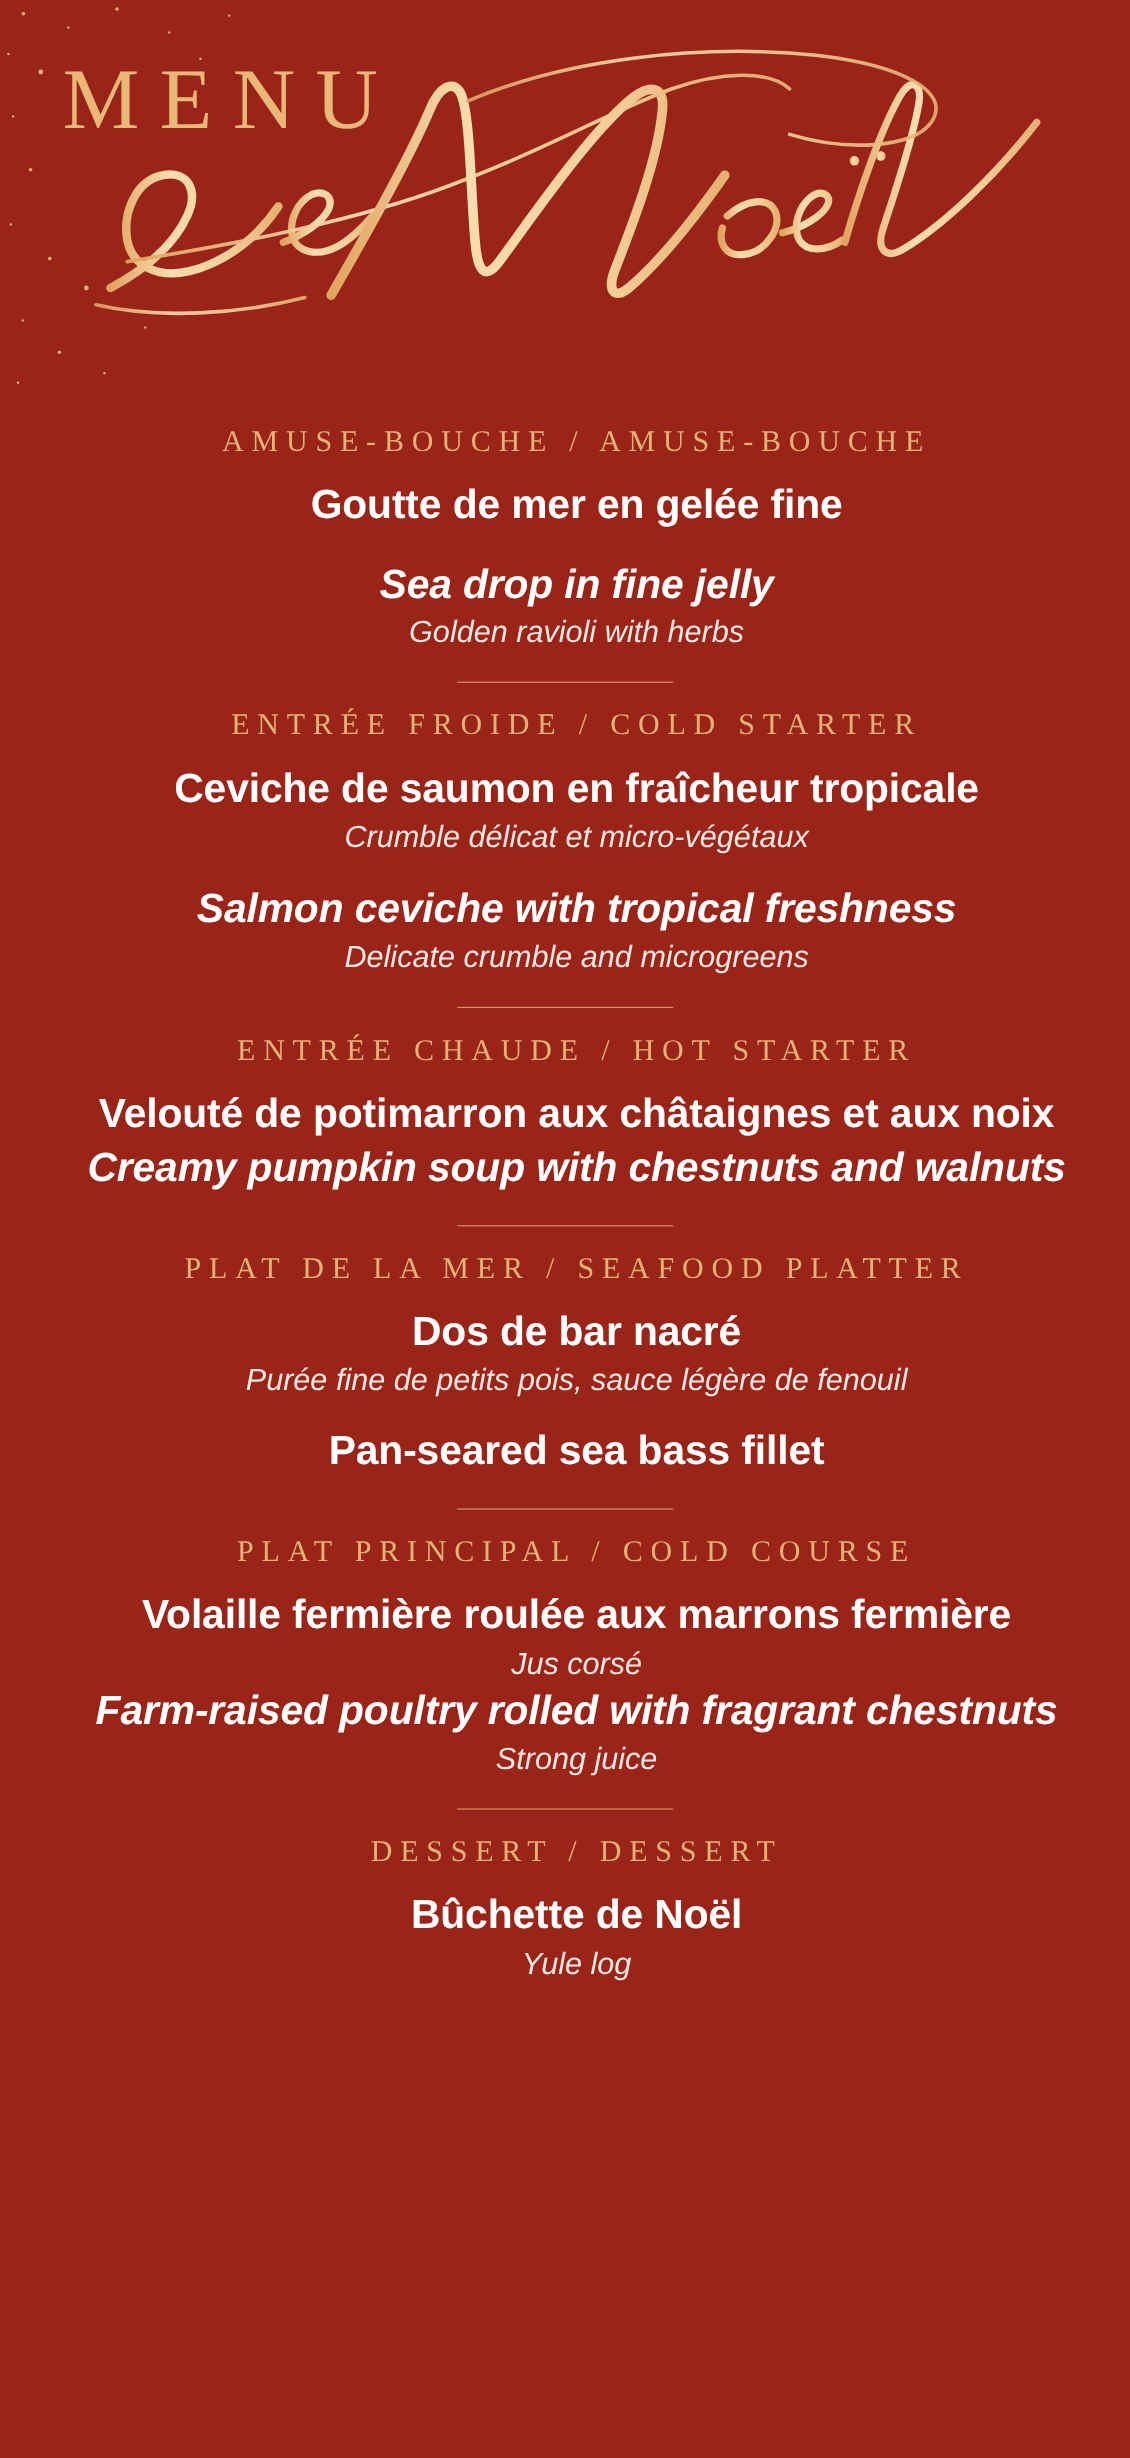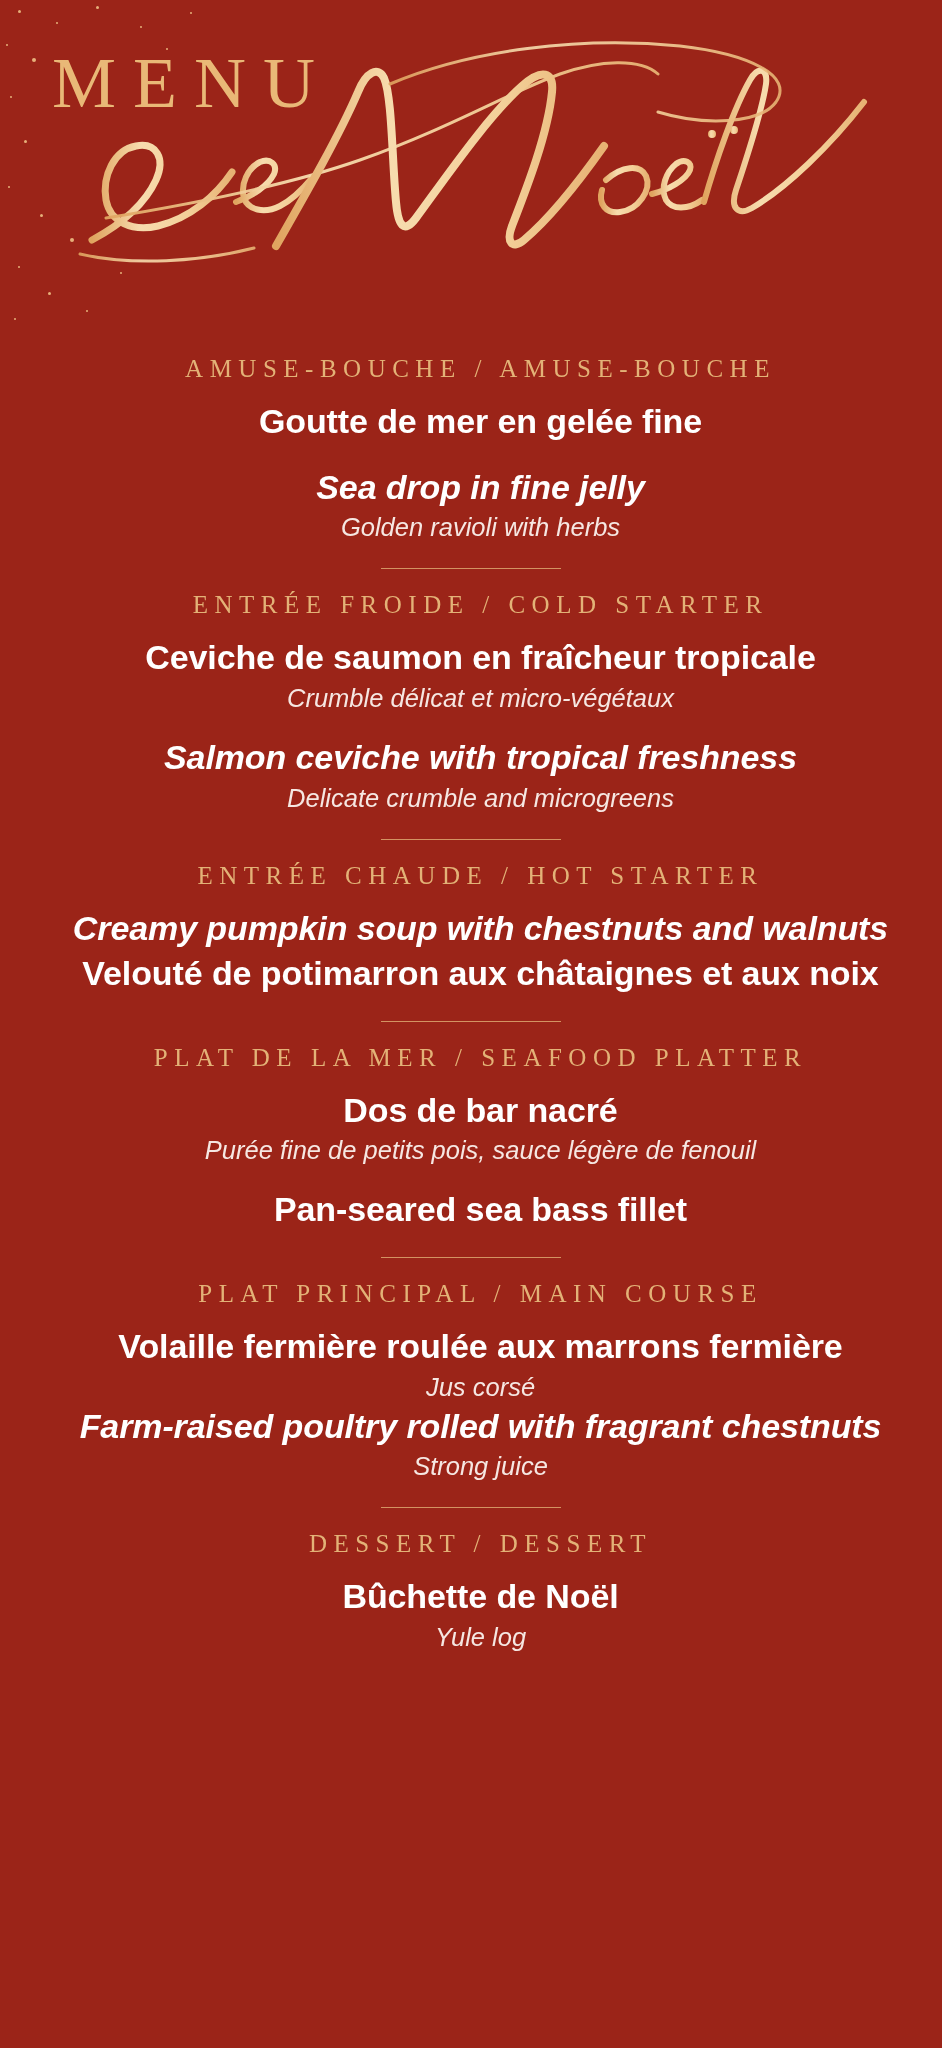--- a/index.html
+++ b/index.html
@@ -195,43 +195,43 @@
     <div class="desc">Delicate crumble and microgreens</div>
   </div>
   <div class="divider"></div>
 
   <div class="section block">
     <div class="section-title">
       <span>ENTRÉE CHAUDE</span>
       <span class="sep">/</span>
       <span>HOT STARTER</span>
     </div>
+    <div class="dish">Velouté de potimarron aux châtaignes et aux noix</div>
     <div class="dish it">Creamy pumpkin soup with chestnuts and walnuts</div>
-    <div class="dish">Velouté de potimarron aux châtaignes et aux noix</div>
   </div>
   <div class="divider"></div>
 
   <div class="section block">
     <div class="section-title">
       <span>PLAT DE LA MER</span>
       <span class="sep">/</span>
       <span>SEAFOOD PLATTER</span>
     </div>
     <div class="dish">Dos de bar nacré</div>
     <div class="desc">Purée fine de petits pois, sauce légère de fenouil</div>
     <div class="gap"></div>
     <div class="dish">Pan-seared sea bass fillet</div>
   </div>
   <div class="divider"></div>
 
   <div class="section block">
     <div class="section-title">
       <span>PLAT PRINCIPAL</span>
       <span class="sep">/</span>
-      <span>MAIN COURSE</span>
+      <span>COLD COURSE</span>
     </div>
     <div class="dish">Volaille fermière roulée aux marrons fermière</div>
     <div class="desc">Jus corsé</div>
     <div class="dish it">Farm-raised poultry rolled with fragrant chestnuts</div>
     <div class="desc">Strong juice</div>
   </div>
   <div class="divider"></div>
 
   <div class="section block">
     <div class="section-title">

